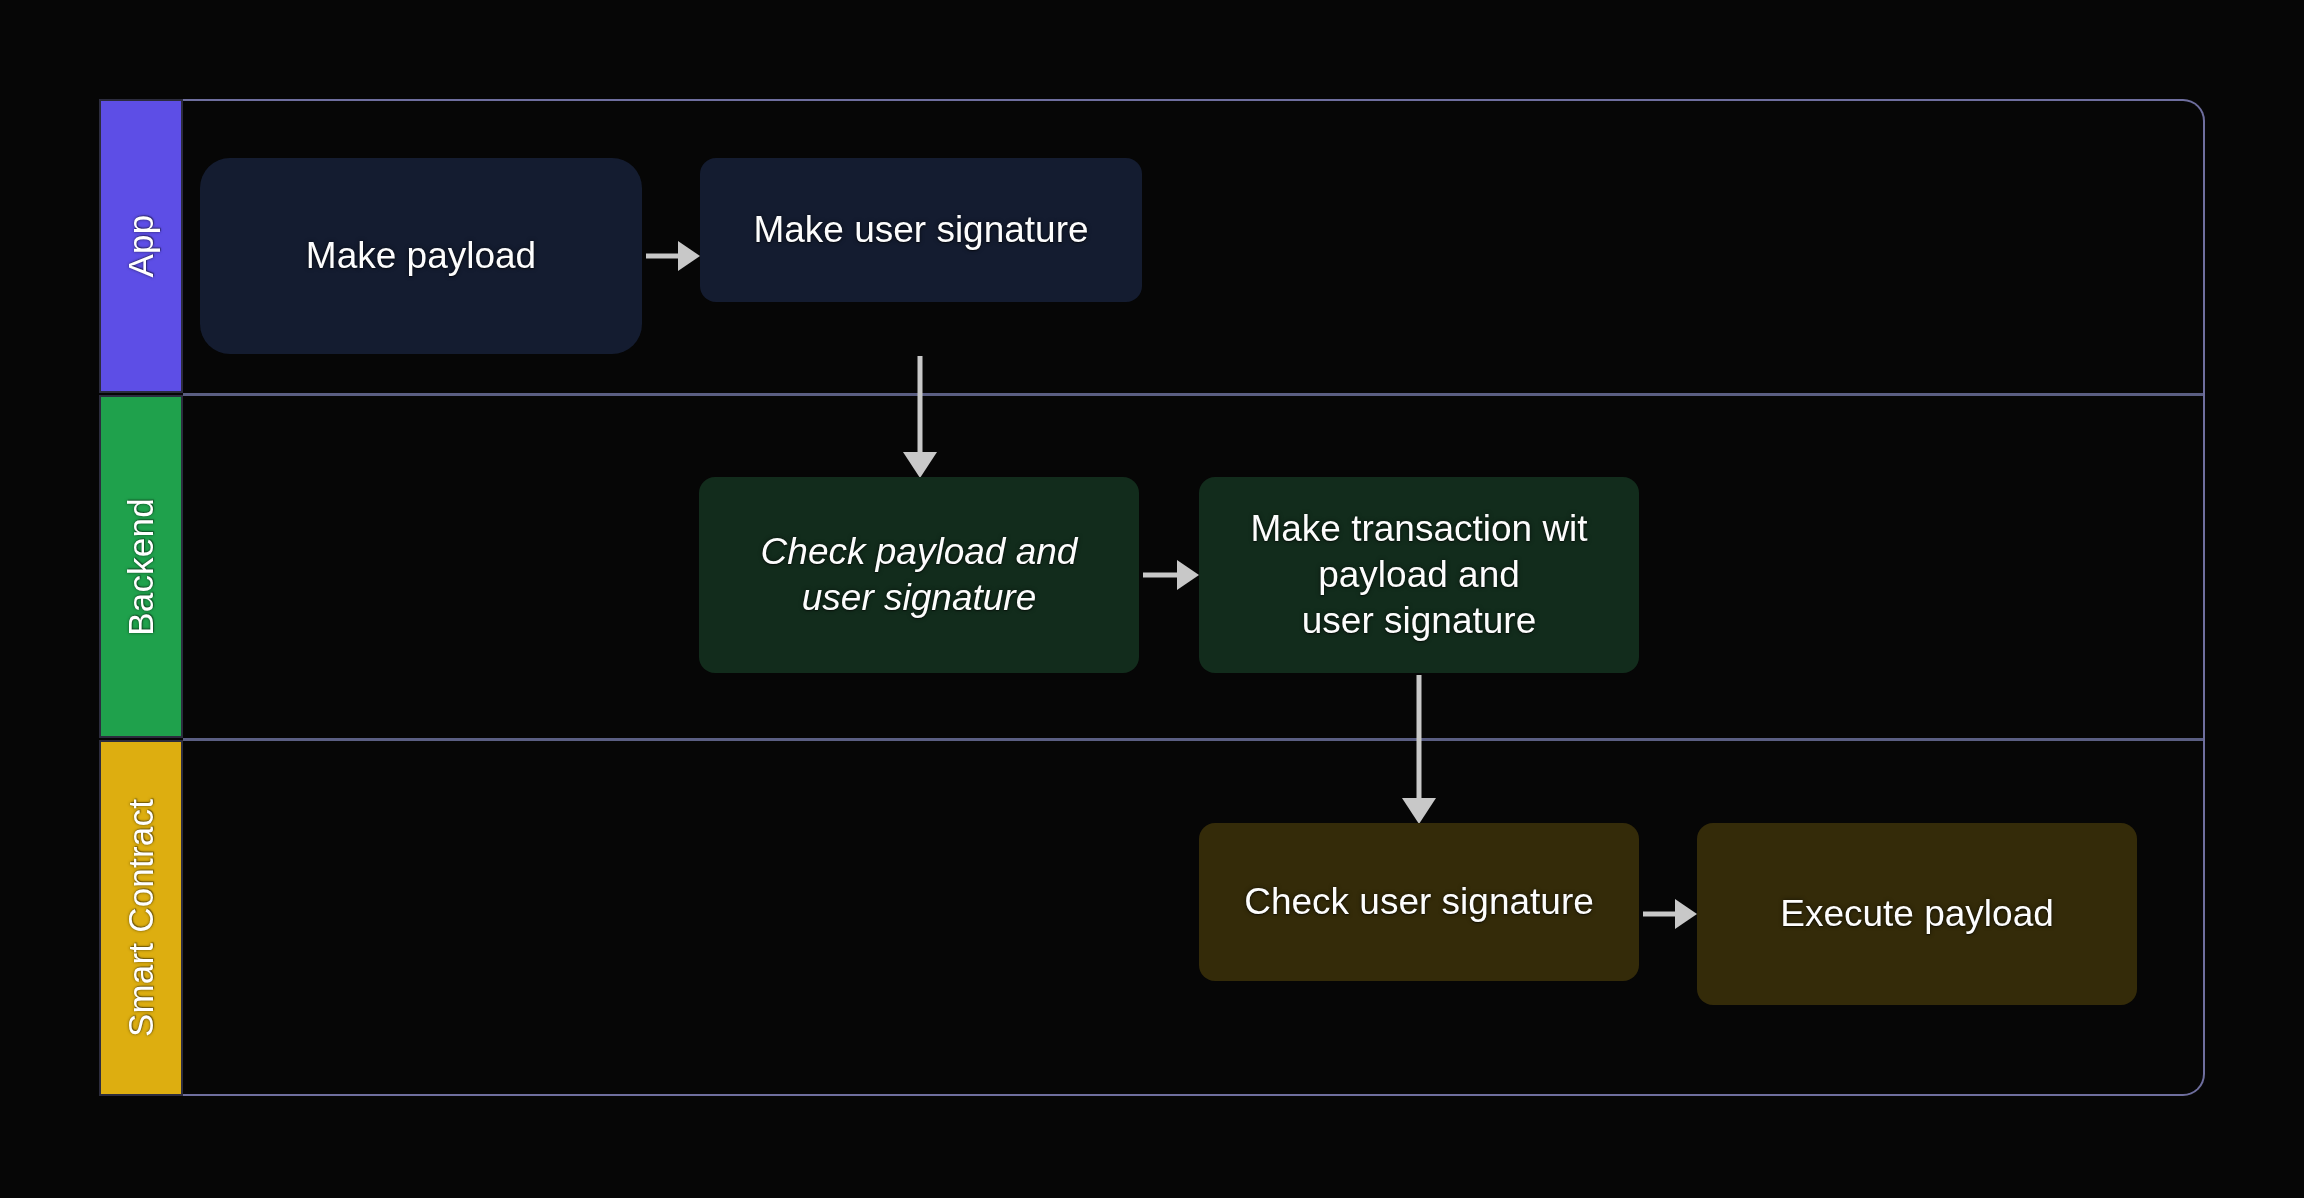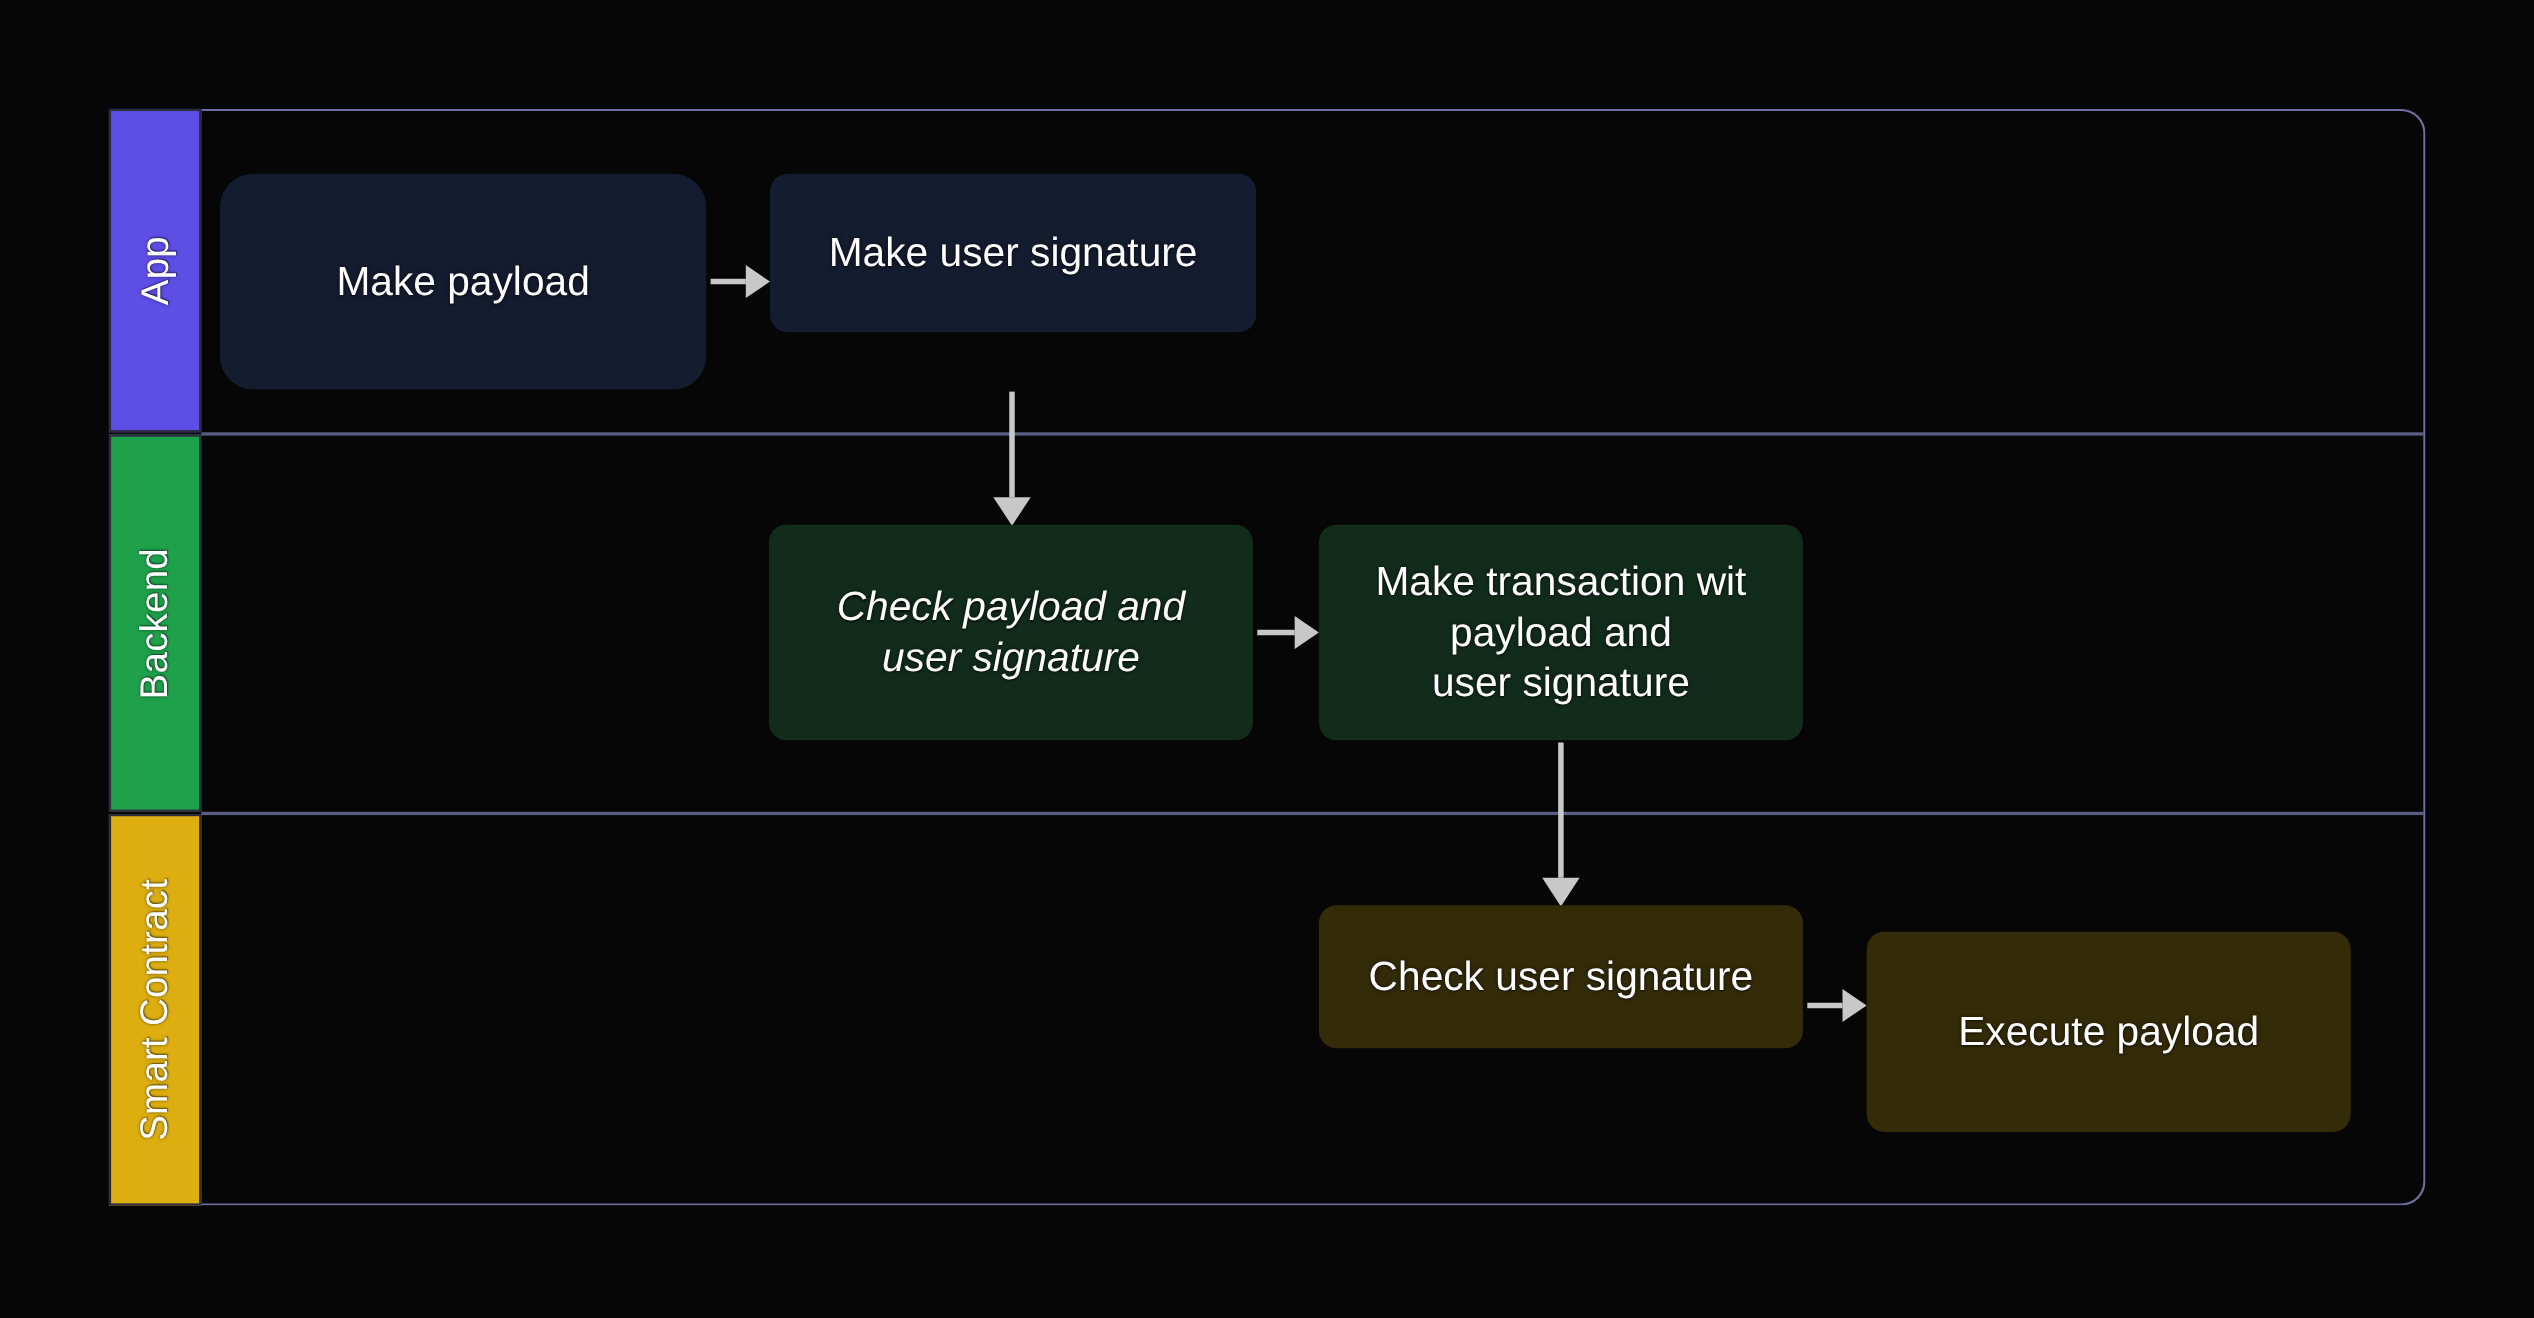--- a/index.html
+++ b/index.html
@@ -88,22 +88,22 @@
     text-shadow: 0 0 4px rgba(0,0,0,0.6), 0 1px 1px rgba(0,0,0,0.45);
   }
   .node.app      { background: #141c30; }
   .node.backend  { background: #122c1c; }
   .node.contract { background: #342b09; }
 
   #node-make-payload        { left: 200px;  top: 158px; width: 442px; height: 196px; border-radius: 30px; }
   #node-make-user-signature { left: 700px;  top: 158px; width: 442px; height: 144px; }
   #node-check-payload       { left: 699px;  top: 477px; width: 440px; height: 196px; font-style: italic; }
   #node-make-transaction    { left: 1199px; top: 477px; width: 440px; height: 196px; }
-  #node-check-user-sig      { left: 1199px; top: 823px; width: 440px; height: 130px; }
-  #node-execute-payload     { left: 1697px; top: 847px; width: 440px; height: 182px; }
+  #node-check-user-sig      { left: 1199px; top: 823px; width: 440px; height: 158px; }
+  #node-execute-payload     { left: 1697px; top: 823px; width: 440px; height: 182px; }
 
   
   .arrow-svg {
     position: absolute;
     left: 0;
     top: 0;
     width: 2304px;
     height: 1198px;
     pointer-events: none;
   }

